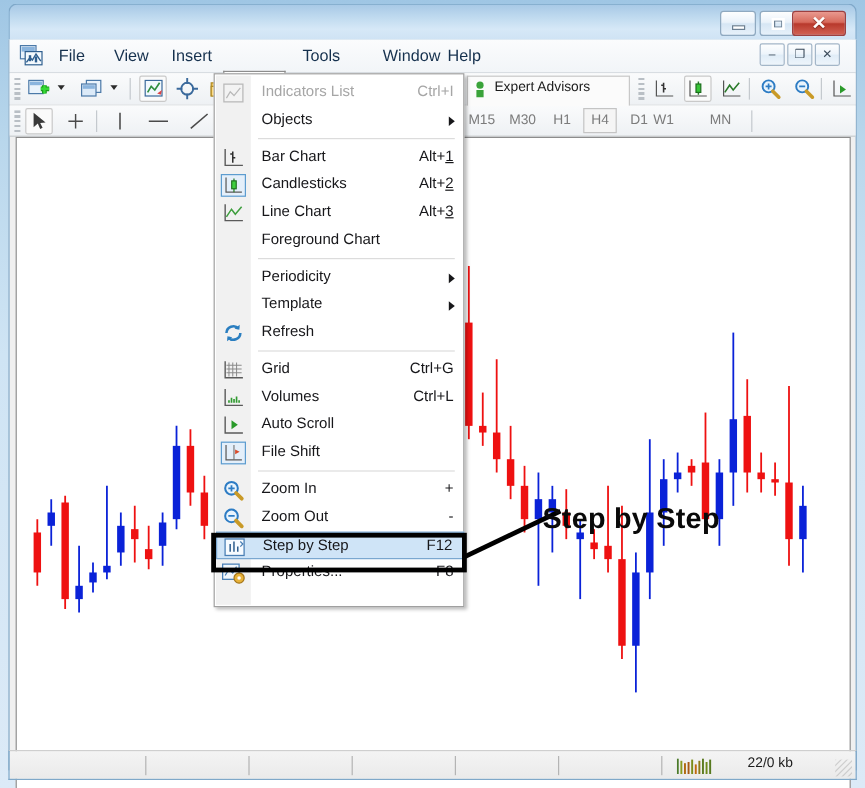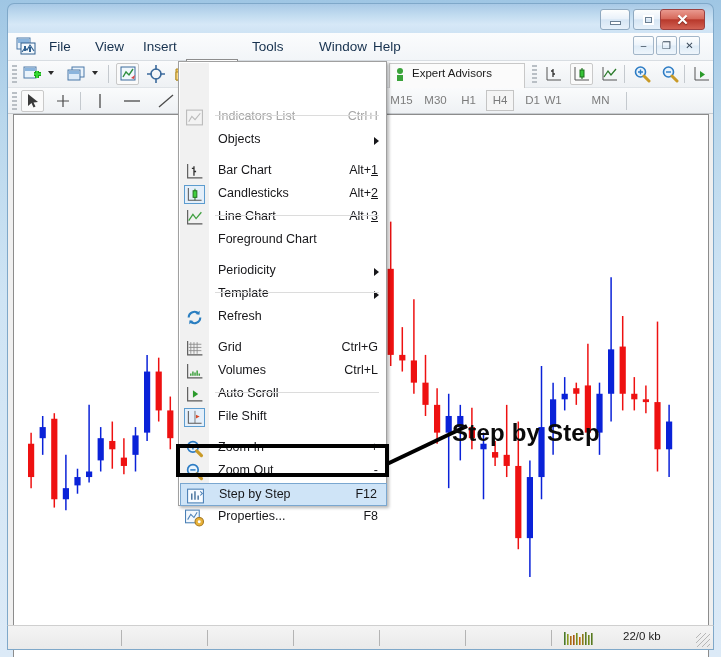--- a/index.html
+++ b/index.html
@@ -136,21 +136,20 @@
   #dropdown{
     position:absolute;left:178px;top:61px;width:209px;height:445px;
     background:#ffffff;border:1px solid #a0a0a0;
     box-shadow:2px 2px 3px rgba(0,0,0,.28);
     box-sizing:border-box;z-index:50;
   }
   #dd-gutter{position:absolute;left:1px;top:1px;width:29px;bottom:1px;background:#f1f1f1;}
   .mrow{
     position:absolute;left:1px;width:207px;height:23px;
     box-sizing:border-box;
-    margin-top:40px;
   }
   .mrow .mlabel{
     position:absolute;left:38px;top:3px;font-size:12.5px;color:#17171a;white-space:nowrap;
   }
   .mrow.disabled .mlabel{color:#a6a6a6;}
   .mrow .mshort{
     position:absolute;right:9px;top:3px;font-size:12.5px;color:#17171a;white-space:nowrap;
   }
   .mrow.disabled .mshort{color:#a6a6a6;}
   .mrow .mshort u{text-decoration:underline;}

